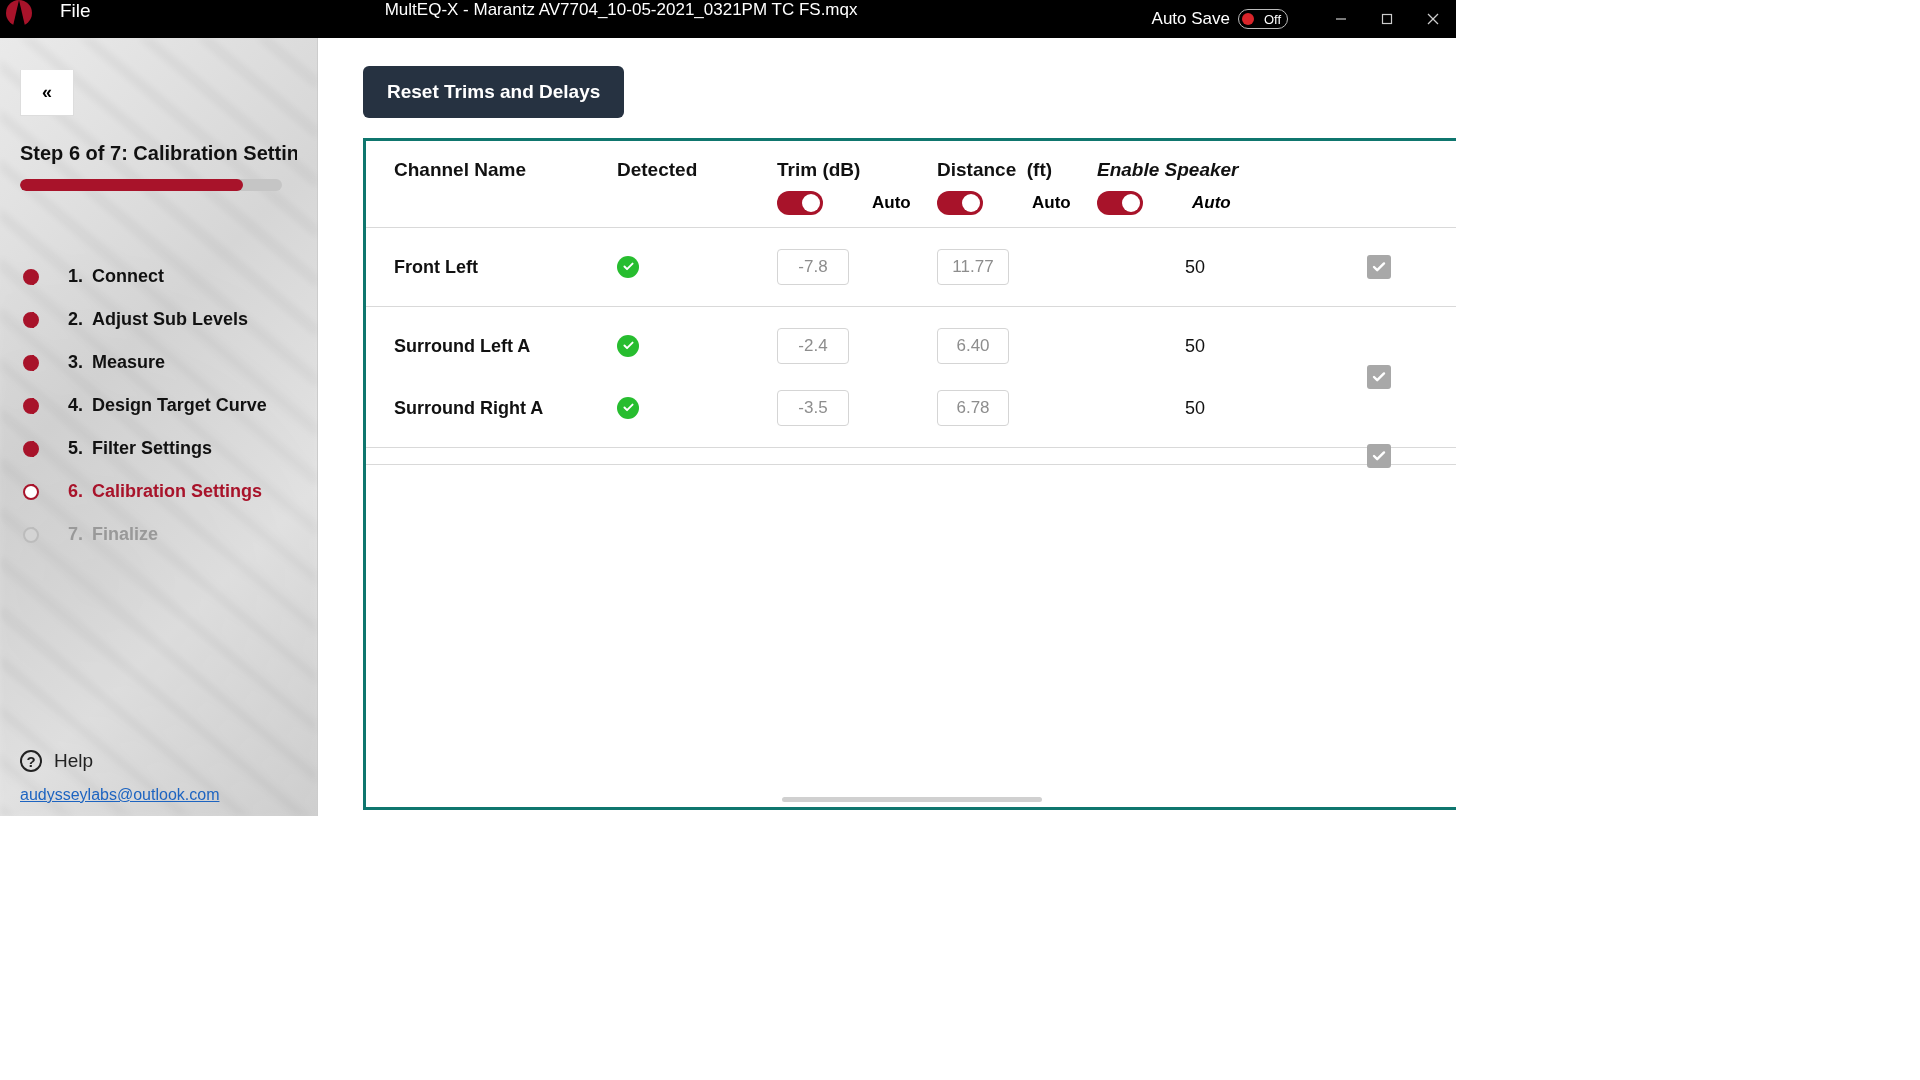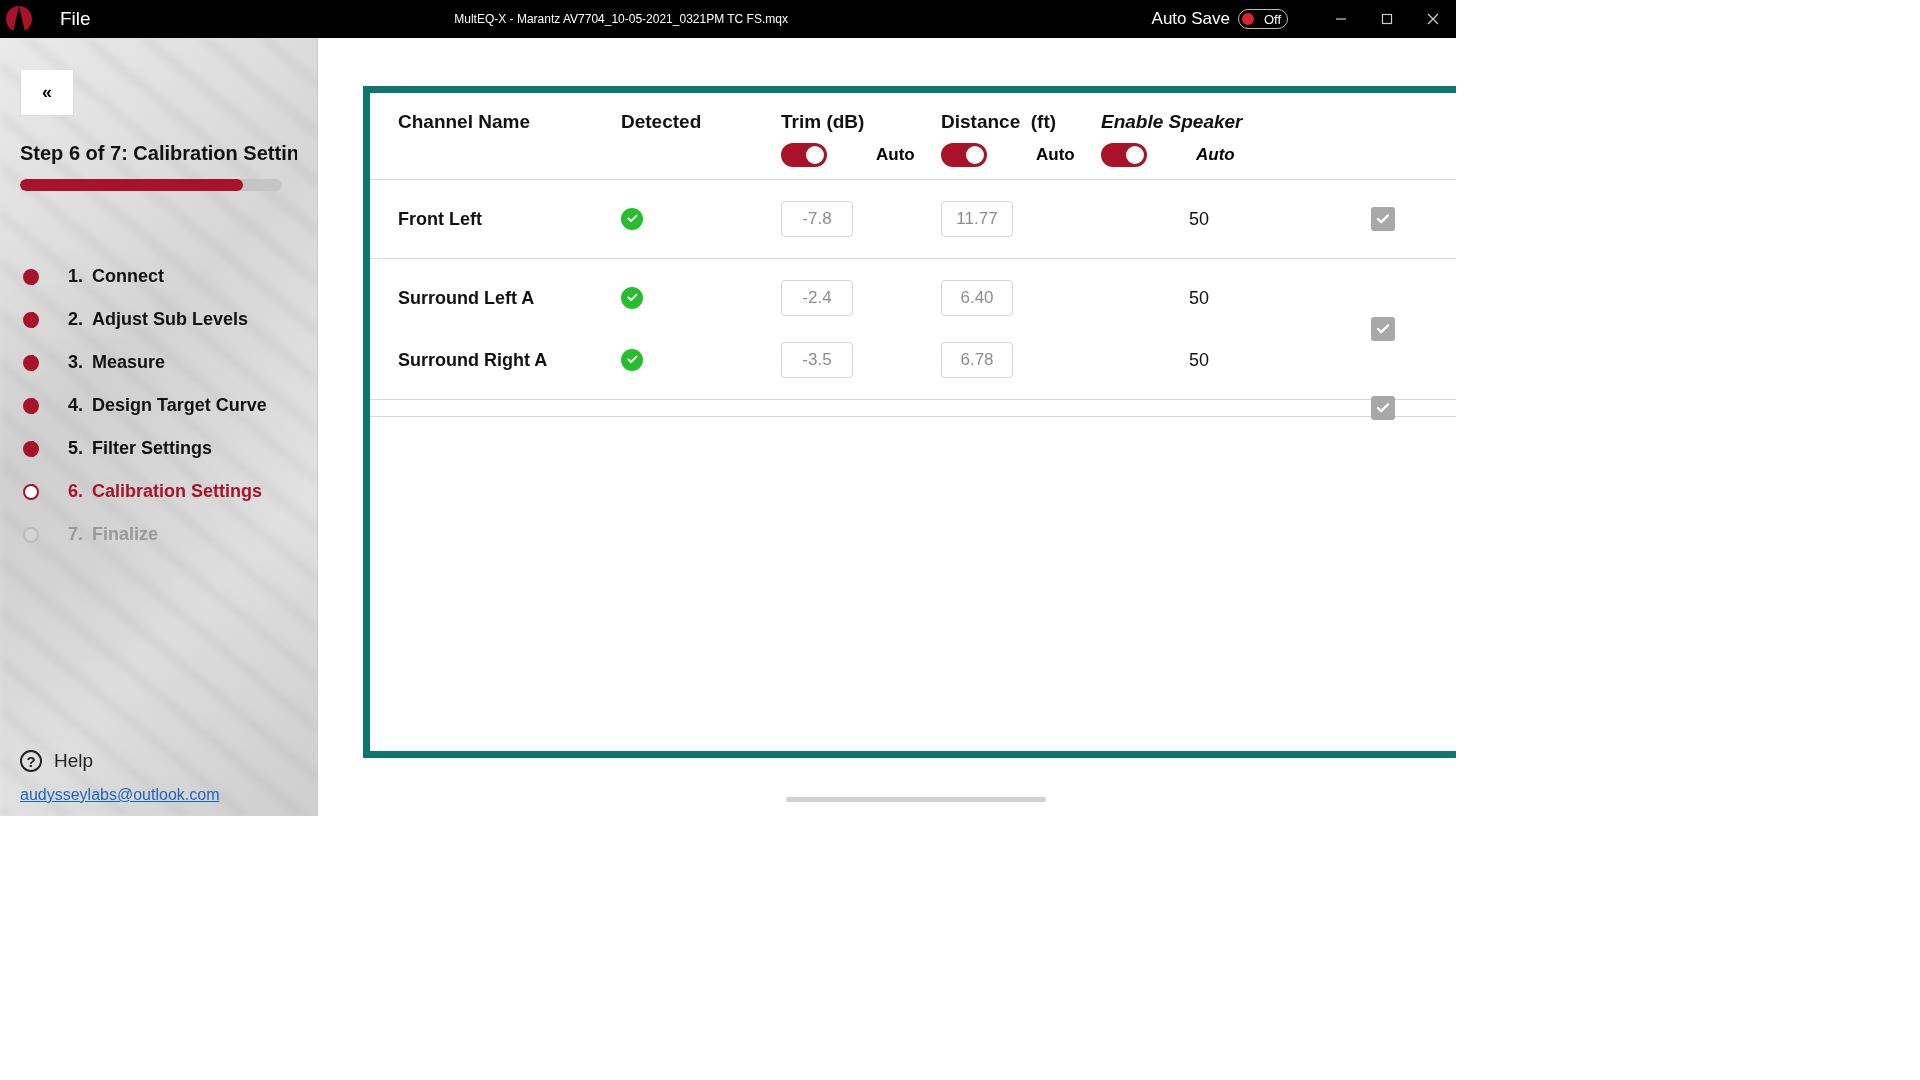--- a/index.html
+++ b/index.html
@@ -1,35 +1,35 @@
 <!DOCTYPE html>
 <html><head>
 <meta charset="utf-8">
 <style>
 * { box-sizing: border-box; margin: 0; padding: 0; font-family: Arial, Helvetica, sans-serif; }
 html, body { width: 1456px; height: 816px; overflow: hidden; background: #fff; }
 
 
 .titlebar {
   height: 38px; background: #000; color: #fff;
-  display: flex; align-items: center; padding: 0 0 0 6px;
+  display: flex; padding: 0 0 0 6px;
   font-size: 17px;
 }
 .titlebar .logo {
   width: 26px; height: 26px; border-radius: 50%;
   background: #a8132a; position: relative; margin-right: 24px;
 }
 .titlebar .logo::before {
   content: ""; position: absolute; background: #000;
   width: 12px; height: 26px; left: 7px; top: 0;
   clip-path: polygon(50% 0, 100% 100%, 0 100%);
   transform: translateY(0);
 }
 .titlebar .file { margin-left: 4px; font-size: 19px; }
-.titlebar .title-center { flex: 1; text-align: center; font-size: 12px; }
+.titlebar .title-center { flex: 1; text-align: center; font-size: 17px; }
 .titlebar .autosave { display: flex; align-items: center; margin-right: 30px; font-size: 17px; }
 .titlebar .autosave-toggle {
   margin-left: 8px; width: 50px; height: 20px; border: 1.5px solid #bbb;
   border-radius: 11px; display: flex; align-items: center; position: relative;
   justify-content: flex-end; padding-right: 6px; font-size: 13px; color: #fff;
 }
 .titlebar .autosave-toggle::before {
   content: ""; position: absolute; left: 3px; width: 12px; height: 12px;
   border-radius: 50%; background: #d9252a;
 }
@@ -82,21 +82,21 @@
 .help-icon { width: 22px; height: 22px; border: 2.5px solid #222; border-radius: 50%; display: flex; align-items: center; justify-content: center; margin-right: 12px; font-size: 15px; font-weight: bold; }
 .email { color: #1d64c1; text-decoration: underline; font-size: 16px; }
 
 
 .main { flex: 1; padding: 28px 28px 20px 45px; position: relative; background: #fff; }
 .reset-btn {
   background: #263241; color: #fff; border: none; padding: 15px 24px;
   font-size: 19px; font-weight: 600; border-radius: 6px;
 }
 .grid-wrap {
-  margin-top: 20px; border: 7px solid #0f766e; height: 672px; overflow: hidden; background: #fff;
+  margin-top: 20px; border: 3px solid #0f766e; height: 672px; overflow: hidden; background: #fff;
 }
 .grid-head { display: flex; padding: 18px 28px 12px 28px; border-bottom: 1px solid #d9d9d9; }
 .col-name  { width: 223px; }
 .col-det   { width: 160px; }
 .col-trim  { width: 160px; }
 .col-dist  { width: 160px; }
 .col-cut   { width: 200px; }
 .col-en    { width: 150px; font-style: italic; }
 
 .hcell { font-size: 19px; font-weight: 700; color: #111; }
@@ -241,20 +241,21 @@
 
     <div class="spacer"></div>
     <div class="help-row">
       <div class="help-icon">?</div>
       <span>Help</span>
     </div>
     <a class="email" href="#">audysseylabs@outlook.com</a>
   </div>
 
   <div class="main">
+    <button class="reset-btn">Reset Trims and Delays</button>
 
     <div class="grid-wrap">
       <div class="grid-head">
         <div class="hcell col-name">Channel Name</div>
         <div class="hcell col-det">Detected</div>
         <div class="col-trim">
           <div class="hcell">Trim (dB)</div>
           <div class="hsub">
             <div class="toggle"></div>
             <span class="auto-label">Auto</span>

